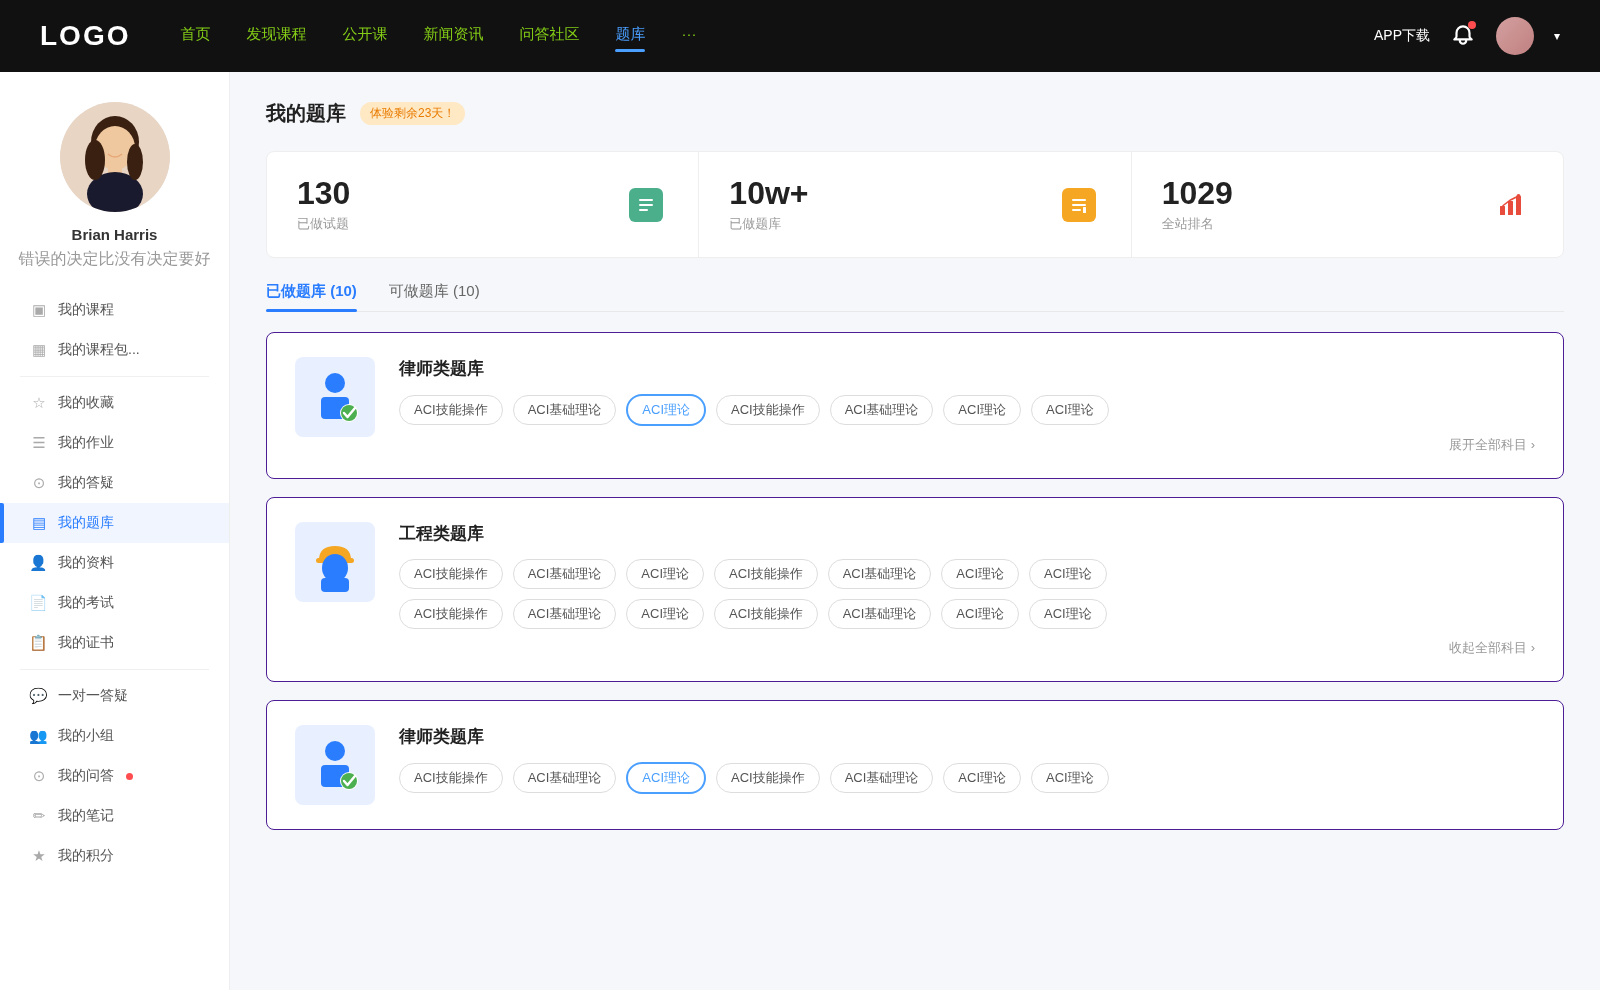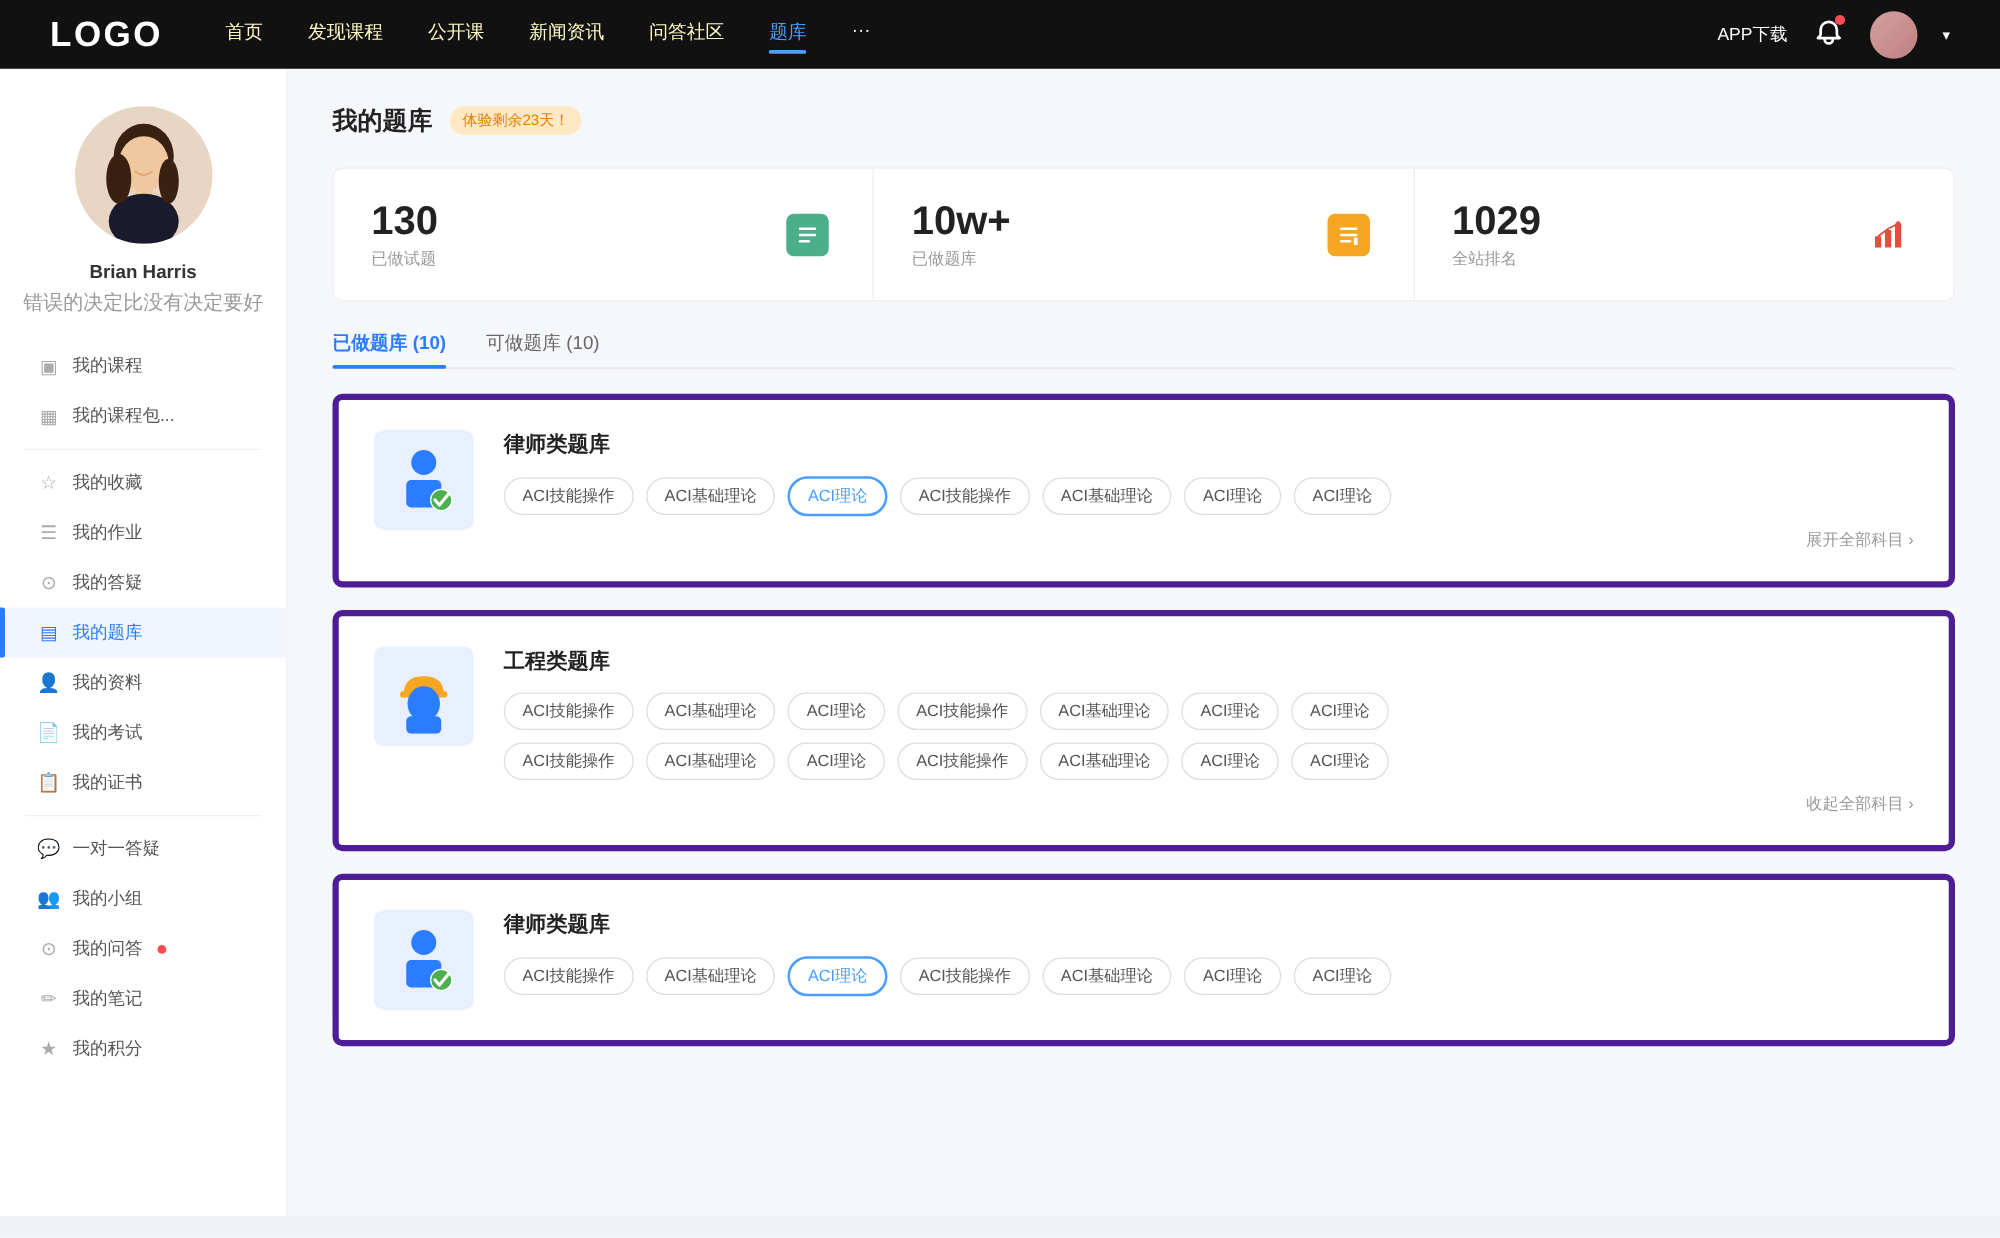--- a/index.html
+++ b/index.html
@@ -1,40 +1,40 @@
 <!DOCTYPE html>
 <html><head>
   <meta charset="utf-8">
   <style>
     * { box-sizing: border-box; margin: 0; padding: 0; }
     body { font-family: -apple-system, BlinkMacSystemFont, "PingFang SC", "Microsoft YaHei", sans-serif; background: #f0f2f5; min-height: 990px; }
 
     
     .navbar {
       background: #111;
-      height: 55px;
+      height: 72px;
       display: flex;
       align-items: center;
       padding: 0 40px;
       position: relative;
     }
     .nav-logo {
       color: #fff;
       font-size: 28px;
       font-weight: 900;
       letter-spacing: 2px;
       margin-right: 50px;
     }
     .nav-links {
       display: flex;
       gap: 36px;
       flex: 1;
     }
     .nav-link {
-      color: #fef9c3;
+      color: #84cc16;
       font-size: 15px;
       cursor: pointer;
       padding-bottom: 4px;
       position: relative;
     }
     .nav-link.active {
       color: #4a9fff;
     }
     .nav-link.active::after {
       content: '';
@@ -285,21 +285,21 @@
       bottom: -1px; left: 0; right: 0;
       height: 3px;
       background: #2a7dff;
       border-radius: 2px;
     }
 
     
     .bank-card {
       background: #fff;
       border-radius: 8px;
-      border: 5px solid #4c1d95;
+      border: 1px solid #4c1d95;
       padding: 24px 28px;
       margin-bottom: 18px;
       display: flex;
       align-items: flex-start;
       gap: 24px;
       justify-content: flex-end;
     }
     .bank-icon-wrap {
       width: 80px; height: 80px;
       background: #e8f0ff;

